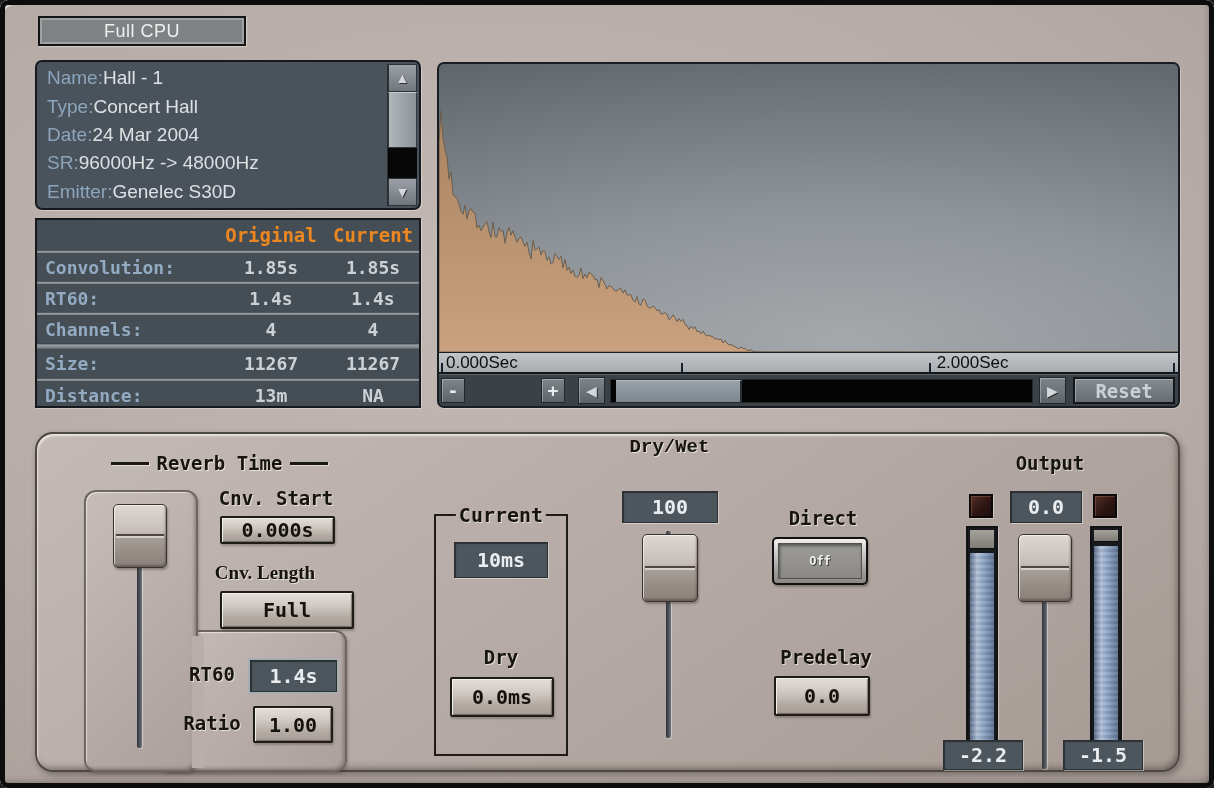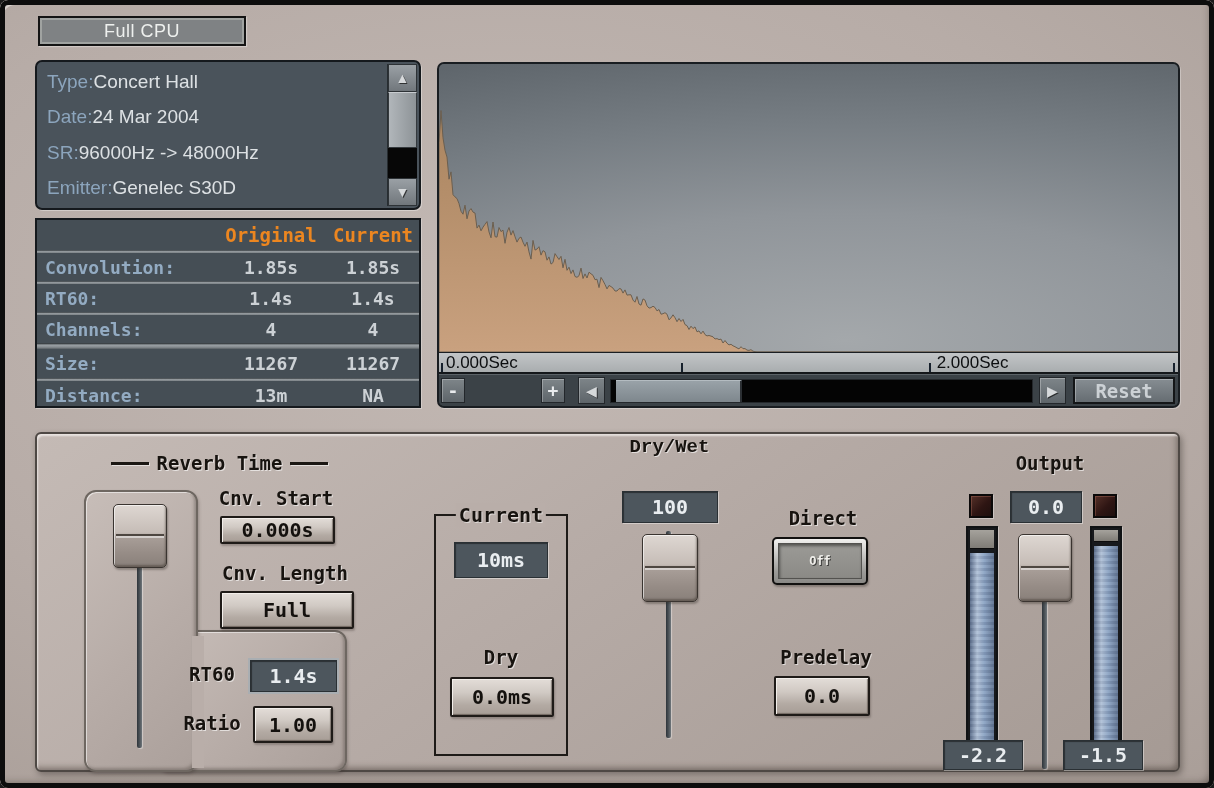--- a/index.html
+++ b/index.html
@@ -93,21 +93,21 @@
   .arrow-glyph { font-size:14px; color:#d6d9db; text-shadow:1px 1px 0 rgba(15,15,15,0.7); }
   .reset-btn { position:absolute; left:634px; top:2px; width:102px; height:27px;
     background:linear-gradient(180deg,#868d92,#666d72); border:2px solid #141618;
     box-shadow: inset 1px 1px 0 rgba(255,255,255,0.3);
     display:flex; align-items:center; justify-content:center;
     color:#ccd1d5; font-size:19px; }
 
   
   .bottom-panel {
     position:absolute; left:35px; top:432px; width:1145px; height:340px;
-    border-radius:6px; border:2px solid #4e4844;
+    border-radius:18px; border:2px solid #4e4844;
     background:linear-gradient(145deg,#c4bab5 0%, #b6aba6 45%, #a59a94 100%);
     box-shadow: inset 2px 3px 2px -1px rgba(255,252,250,0.65),
                 inset -3px -4px 6px -2px rgba(55,45,40,0.5),
                 2px 3px 6px rgba(40,35,30,0.4);
   }
   .plabel { position:absolute; color:#17130f; font-size:19px; text-align:center;
     text-shadow:1px 1px 0 rgba(255,255,255,0.6); white-space:nowrap; }
   .rt-title { display:flex; align-items:center; justify-content:center; gap:8px; }
   .rt-dash { width:38px; height:3px; background:#1b1713; box-shadow:1px 1px 0 rgba(255,255,255,0.55); }
 
@@ -170,20 +170,21 @@
 <body>
 
 <div class="window">
 
   <div class="cpu-btn">
     <span>Full CPU</span>
   </div>
 
   <div class="info-panel">
     <div class="info-rows">
+      <div class="info-row"><span class="ilabel">Name:</span><span class="ivalue">Hall - 1</span></div>
       <div class="info-row"><span class="ilabel">Type:</span><span class="ivalue">Concert Hall</span></div>
       <div class="info-row"><span class="ilabel">Date:</span><span class="ivalue">24 Mar 2004</span></div>
       <div class="info-row"><span class="ilabel">SR:</span><span class="ivalue">96000Hz -&gt; 48000Hz</span></div>
       <div class="info-row"><span class="ilabel">Emitter:</span><span class="ivalue">Genelec S30D</span></div>
     </div>
     <div class="scrollbar">
       <div class="sb-btn">
           <span class="arrow-glyph">▲</span>
         </div>
       <div class="sb-thumb"></div>
@@ -285,21 +286,21 @@
     <div class="lpanel" style="left:47px;top:56px;width:114px;height:282px;"></div>
     <div class="lpatch" style="left:155px;top:202px;width:12px;height:132px;"></div>
     <div class="vtrack" style="left:100px;top:86px;height:228px;"></div>
     <div class="handle" style="left:76px;top:70px;width:54px;height:64px;"></div>
 
     <div class="plabel px" style="left:179px;top:53px;width:120px;">Cnv. Start</div>
     <div class="lbtn px" style="left:183px;top:82px;width:115px;height:28px;">
         <span>0.000s</span>
       </div>
 
-    <div class="plabel px" style="left:178px;top:128px;width:140px;">Cnv. Length</div>
+    <div class="plabel px" style="left:158px;top:128px;width:140px;font-family:Liberation Serif, serif;">Cnv. Length</div>
     <div class="lbtn px" style="left:183px;top:157px;width:134px;height:38px;text-align:center;">
         <span>Full</span>
       </div>
 
     <div class="plabel px" style="left:143px;top:229px;width:64px;">RT60</div>
     <div class="dfield px outlined" style="left:213px;top:226px;width:87px;height:32px;">
         <span>1.4s</span>
       </div>
 
     <div class="plabel px" style="left:140px;top:278px;width:70px;">Ratio</div>

